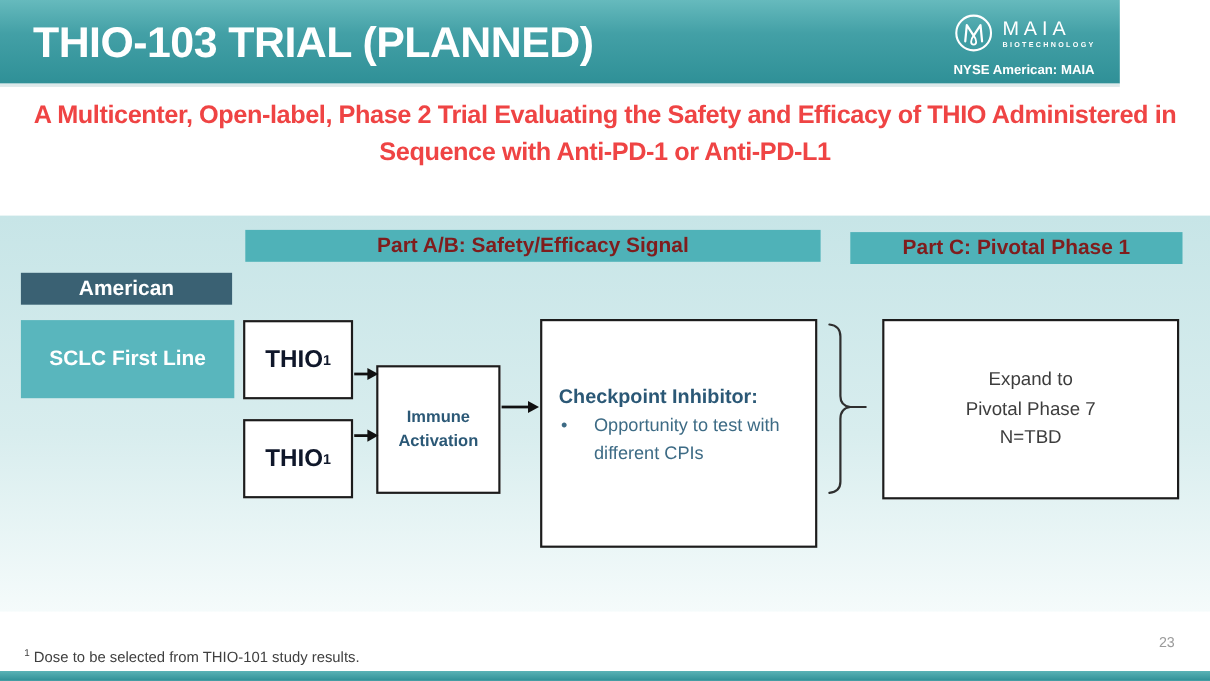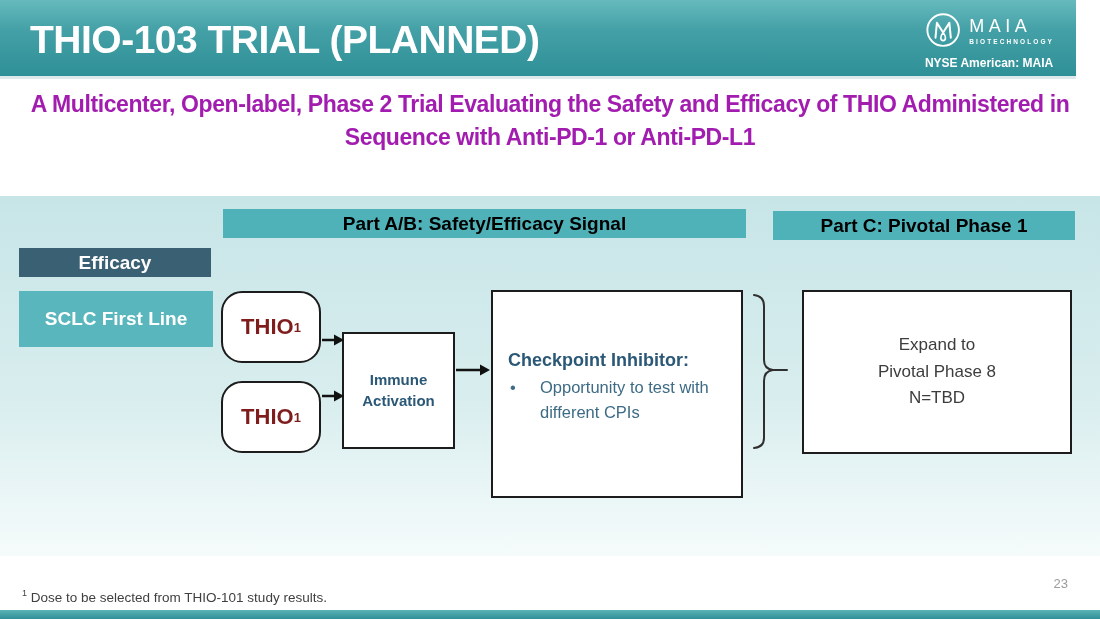--- a/index.html
+++ b/index.html
@@ -2,69 +2,70 @@
 <html><head>
 <meta charset="utf-8">
 <style>
   html,body{margin:0;padding:0;background:#fff;}
   .slide{
     position:relative;width:1100px;height:619px;overflow:hidden;background:#ffffff;
     font-family:"Liberation Sans","DejaVu Sans",sans-serif;
   }
   
   .topbar{
-    position:absolute;left:0;top:0;width:1076px;height:76px;
+    position:absolute;left:0;top:0;width:976px;height:76px;
     background:linear-gradient(180deg,#66babd 0%,#43a0a6 40%,#2f9097 100%);
     border-bottom:3px solid #dde9ea;
+    padding-left:42px;
   }
   .slide-title{
     position:absolute;left:30px;top:0;height:76px;line-height:80px;margin:0;
     color:#ffffff;font-size:39px;font-weight:bold;letter-spacing:-0.5px;white-space:nowrap;
   }
   .brand{position:absolute;right:22px;top:10px;width:130px;text-align:center;color:#fff;}
   .brand-row{display:flex;align-items:center;justify-content:center;gap:7px;}
   .brand-text{text-align:left;}
   .brand-name{font-size:18px;font-weight:400;letter-spacing:4.5px;line-height:1.05;}
   .brand-sub{font-size:6.5px;font-weight:600;letter-spacing:2.1px;margin-top:2px;}
   .ticker{font-size:12px;font-weight:bold;margin-top:4px;white-space:nowrap;}
   
   .subtitle{
     position:absolute;left:50%;top:88px;transform:translateX(-50%);
     width:1060px;margin:0;text-align:center;
-    color:#a21caf;font-size:23px;font-weight:bold;letter-spacing:-0.4px;line-height:1.45;
+    color:#ef4444;font-size:23px;font-weight:bold;letter-spacing:-0.4px;line-height:1.45;
   }
   
   .diagram-bg{
     position:absolute;left:0;top:196px;width:1100px;height:360px;
     background:linear-gradient(180deg,#c7e5e7 0%,#d8edee 55%,#f5fbfb 100%);
   }
   .banner{
-    position:absolute;background:#4fb2b8;color:#000000;
+    position:absolute;background:#4fb2b8;color:#7f1d1d;
     font-size:19px;font-weight:bold;text-align:center;
     display:flex;align-items:center;justify-content:center;
   }
   .banner-ab{left:223px;top:209px;width:523px;height:29px;}
   .banner-c{left:773px;top:211px;width:302px;height:29px;}
   .baskets-header{
     position:absolute;left:19px;top:248px;width:192px;height:29px;
     background:#3a6173;color:#ffffff;font-size:19px;font-weight:bold;
     display:flex;align-items:center;justify-content:center;
   }
   .basket{
-    position:absolute;left:19px;width:194px;height:56px;background:#59b6bd;
+    position:absolute;left:19px;width:194px;height:71px;background:#59b6bd;
     color:#ffffff;font-size:19px;font-weight:bold;
     display:flex;align-items:center;justify-content:center;
   }
   .basket-0{top:291px;}
   .basket-1{top:381px;}
   .wbox{
     position:absolute;background:#ffffff;border:2px solid #1c1c1c;box-sizing:border-box;
     display:flex;align-items:center;justify-content:center;
   }
-  .thio{width:100px;height:72px;color:#7f1d1d;font-size:22px;font-weight:bold;border-radius:21px;}
+  .thio{width:100px;height:72px;color:#0f172a;font-size:22px;font-weight:bold;}
   .thio-0{left:221px;top:291px;}
   .thio-1{left:221px;top:381px;}
   .thio sup{font-size:13px;}
   .immune{
     left:342px;top:332px;width:113px;height:117px;
     color:#2b5876;font-size:15px;font-weight:bold;text-align:center;line-height:1.35;
     padding:0 14px;
   }
   .checkpoint{
     left:491px;top:290px;width:252px;height:208px;
@@ -112,21 +113,21 @@
     </div>
   </header>
 
   <p class="subtitle">A Multicenter, Open-label, Phase 2 Trial Evaluating the Safety and Efficacy of THIO Administered in Sequence with Anti-PD-1 or Anti-PD-L1</p>
 
   <div class="diagram-bg"></div>
 
   <div class="banner banner-ab">Part A/B: Safety/Efficacy Signal</div>
   <div class="banner banner-c">Part C: Pivotal Phase 1</div>
 
-  <div class="baskets-header">Efficacy</div>
+  <div class="baskets-header">American</div>
 
   <div class="basket basket-0">SCLC First Line</div>
 
   <div class="wbox thio thio-0">
     <span>THIO</span>
       <sup>1</sup>
   </div>
   <div class="wbox thio thio-1">
     <span>THIO</span>
       <sup>1</sup>
@@ -137,21 +138,21 @@
   <div class="wbox checkpoint">
     <div class="cp-title">Checkpoint Inhibitor:</div>
     <div class="cp-bullet">
       <span class="cp-dot">•</span>
       <span>Opportunity to test with different CPIs</span>
     </div>
   </div>
 
   <div class="wbox expand">
     <div>Expand to</div>
-    <div>Pivotal Phase 8</div>
+    <div>Pivotal Phase 7</div>
     <div>N=TBD</div>
   </div>
 
   <svg class="overlay" width="1100" height="619" viewBox="0 0 1100 619" aria-hidden="true">
 
     <line x1="322" y1="340" x2="335" y2="340" stroke="#111111" stroke-width="2.5"></line>
     <polygon points="334,334.5 344,340 334,345.5" fill="#111111"></polygon>
 
     <line x1="322" y1="396" x2="335" y2="396" stroke="#111111" stroke-width="2.5"></line>
     <polygon points="334,390.5 344,396 334,401.5" fill="#111111"></polygon>

